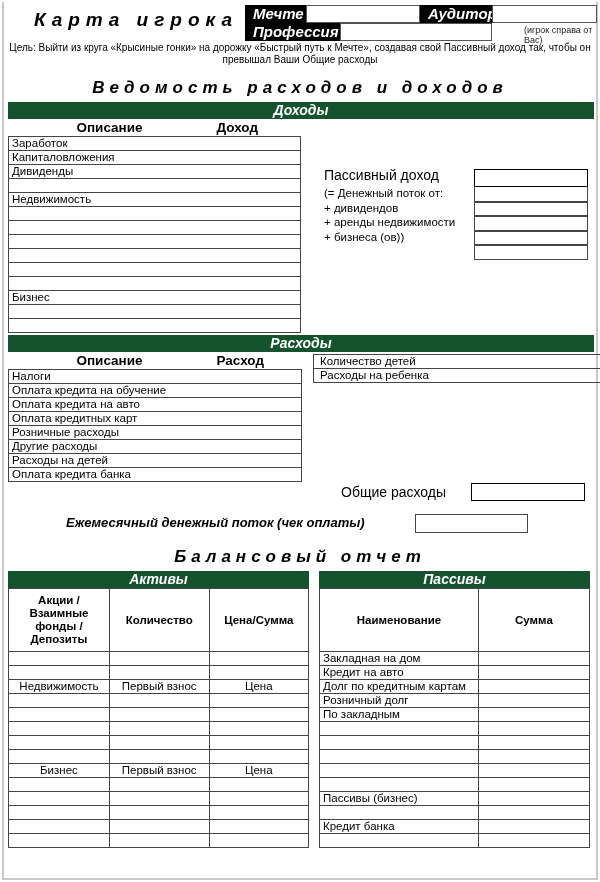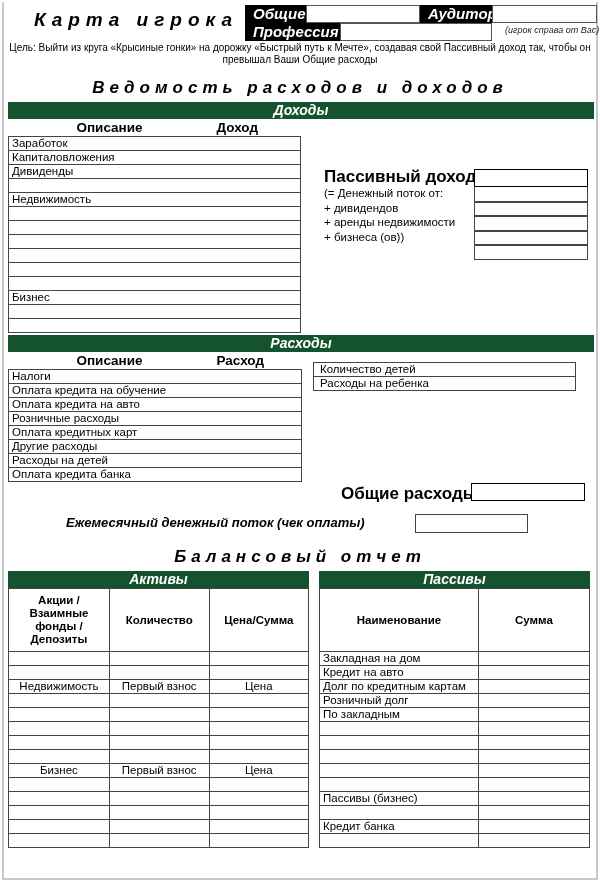--- a/index.html
+++ b/index.html
@@ -11,40 +11,40 @@
   .hdr-input { background: #fff; border: 1px solid #555; height: 18px; }
   .note-small { font-size: 9px; color: #222; }
   .goal { left: 8px; top: 42px; width: 584px; text-align: center; font-size: 10px; line-height: 12px; }
   .section-title { left: 0; width: 600px; text-align: center; font-size: 17px; font-weight: bold; font-style: italic; letter-spacing: 5px; }
   .bar { background: #14532d; color: #fff; font-weight: bold; font-style: italic; font-size: 14px; text-align: center; line-height: 17px; height: 17px; }
   table { border-collapse: collapse; position: absolute; }
   td, th { border: 1px solid #444; font-size: 11.5px; padding: 0 3px; height: 14px; line-height: 13px; white-space: nowrap; overflow: hidden; }
   th { font-size: 13.5px; font-weight: bold; border: none; }
   .tbl-head th { border: none; }
   .passive-label { font-size: 11.5px; line-height: 14.5px; }
-  .passive-title { font-size: 17px; font-weight: bold; }
+  .passive-title { font-size: 14px; font-weight: normal; }
   .box { border: 1px solid #444; background: #fff; }
   .bal th { border: 1px solid #444; font-size: 11.5px; text-align: center; white-space: normal; }
   .bal td { text-align: center; }
   .liab td:first-child { text-align: left; }
 </style>
 </head>
 <body>
 
 <div class="page"></div>
 
 <div class="abs title-card">Карта игрока</div>
 
-<div class="abs hdr-label" style="left:245px;top:5px;width:61px;">Общие</div>
+<div class="abs hdr-label" style="left:245px;top:5px;width:61px;">Мечте</div>
 <input class="abs hdr-input" style="left: 306px; top: 5px; width: 114px;" value="">
 <div class="abs hdr-label" style="left:420px;top:5px;width:72px;">Аудитор</div>
 <input class="abs hdr-input" style="left: 492px; top: 5px; width: 105px;" value="">
 <div class="abs hdr-label" style="left:245px;top:23px;width:95px;">Профессия</div>
 <input class="abs hdr-input" style="left: 340px; top: 23px; width: 152px;" value="">
-<div class="abs note-small" style="left:505px;top:25px;font-style:italic;">(игрок справа от Вас)</div>
+<div class="abs note-small" style="left:524px;top:25px;">(игрок справа от Вас)</div>
 
 <div class="abs goal">Цель: Выйти из круга «Крысиные гонки» на дорожку «Быстрый путь к Мечте», создавая свой Пассивный доход так, чтобы он превышал Ваши Общие расходы</div>
 
 <div class="abs section-title" style="top:78px;">Ведомость расходов и доходов</div>
 
 <div class="abs bar" style="left:8px;top:102px;width:586px;">Доходы</div>
 
 <table id="income-table" style="left:8px;top:119px;width:293px;">
   <thead class="tbl-head">
       <tr style="height:17px;">
@@ -144,43 +144,43 @@
       </tr>
       <tr>
         <td style="border-right:none;">Оплата кредита на обучение</td>
         <td style="border-left:none;"></td>
       </tr>
       <tr>
         <td style="border-right:none;">Оплата кредита на авто</td>
         <td style="border-left:none;"></td>
       </tr>
       <tr>
+        <td style="border-right:none;">Оплата кредитных карт</td>
+        <td style="border-left:none;"></td>
+      </tr>
+      <tr>
         <td style="border-right:none;">Розничные расходы</td>
         <td style="border-left:none;"></td>
       </tr>
       <tr>
-        <td style="border-right:none;">Оплата кредитных карт</td>
-        <td style="border-left:none;"></td>
-      </tr>
-      <tr>
         <td style="border-right:none;">Другие расходы</td>
         <td style="border-left:none;"></td>
       </tr>
       <tr>
         <td style="border-right:none;">Расходы на детей</td>
         <td style="border-left:none;"></td>
       </tr>
       <tr>
         <td style="border-right:none;">Оплата кредита банка</td>
         <td style="border-left:none;"></td>
       </tr>
     </tbody>
 </table>
 
-<table id="children-table" style="left:313px;top:362px;width:263px;">
+<table id="children-table" style="left:313px;top:354px;width:288px;">
   <tbody id="children-body">
       <tr>
         <td style="padding-left:6px;">Количество детей</td>
       </tr>
       <tr>
         <td style="padding-left:6px;">Расходы на ребенка</td>
       </tr>
     </tbody>
 </table>
 

